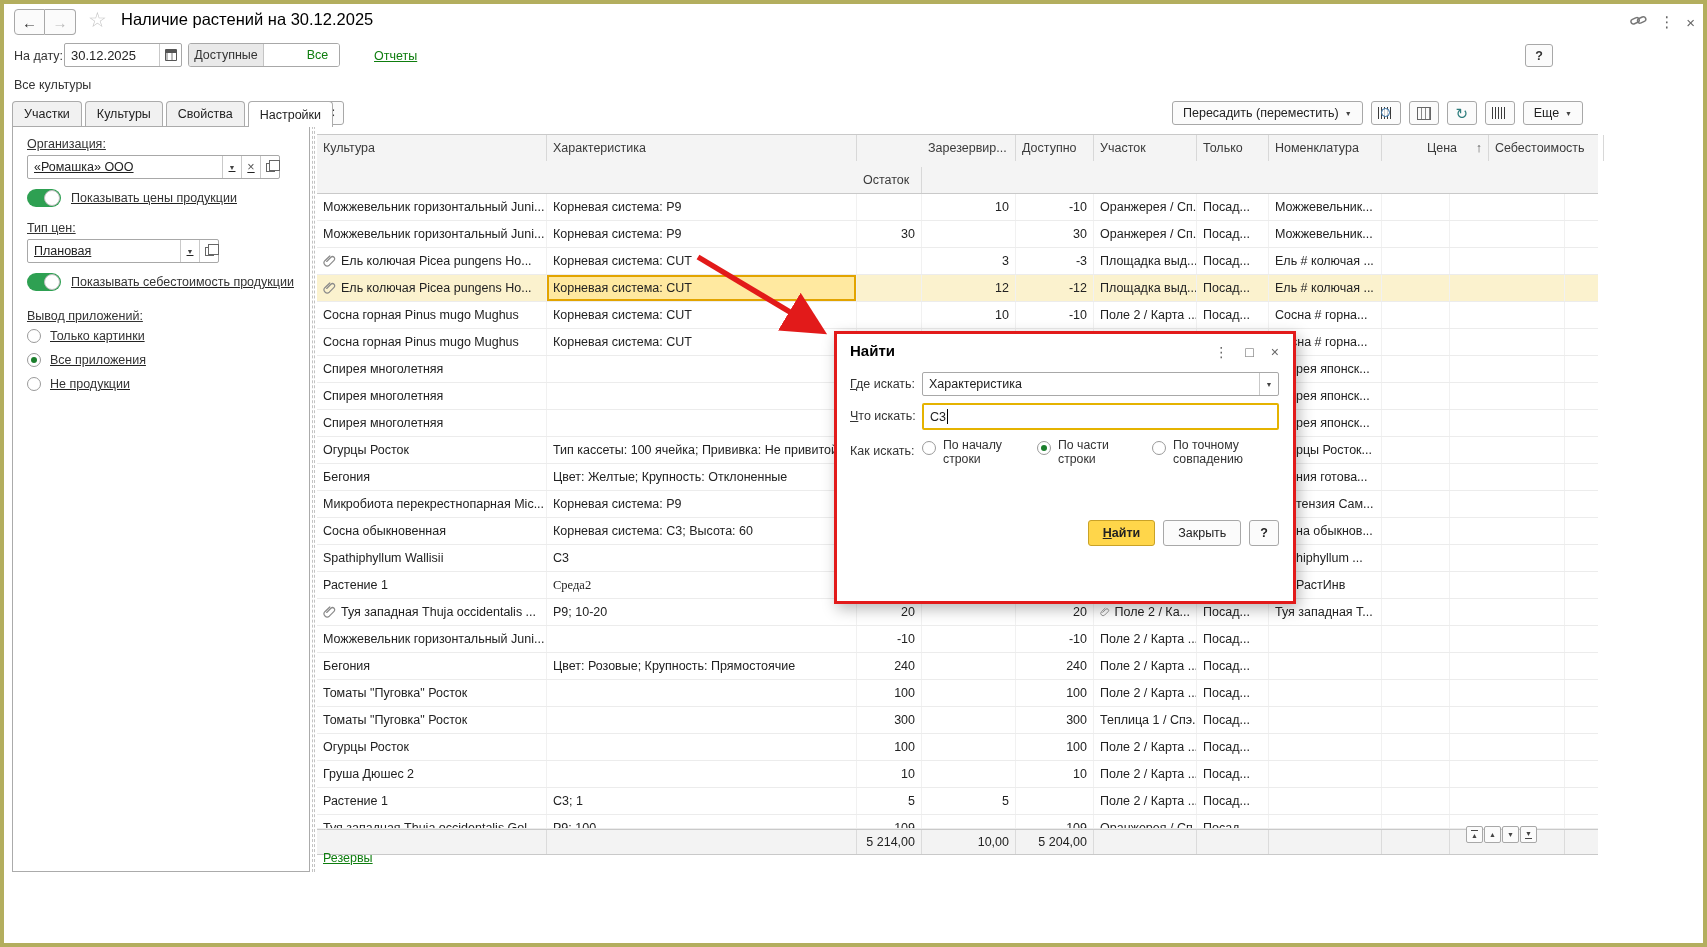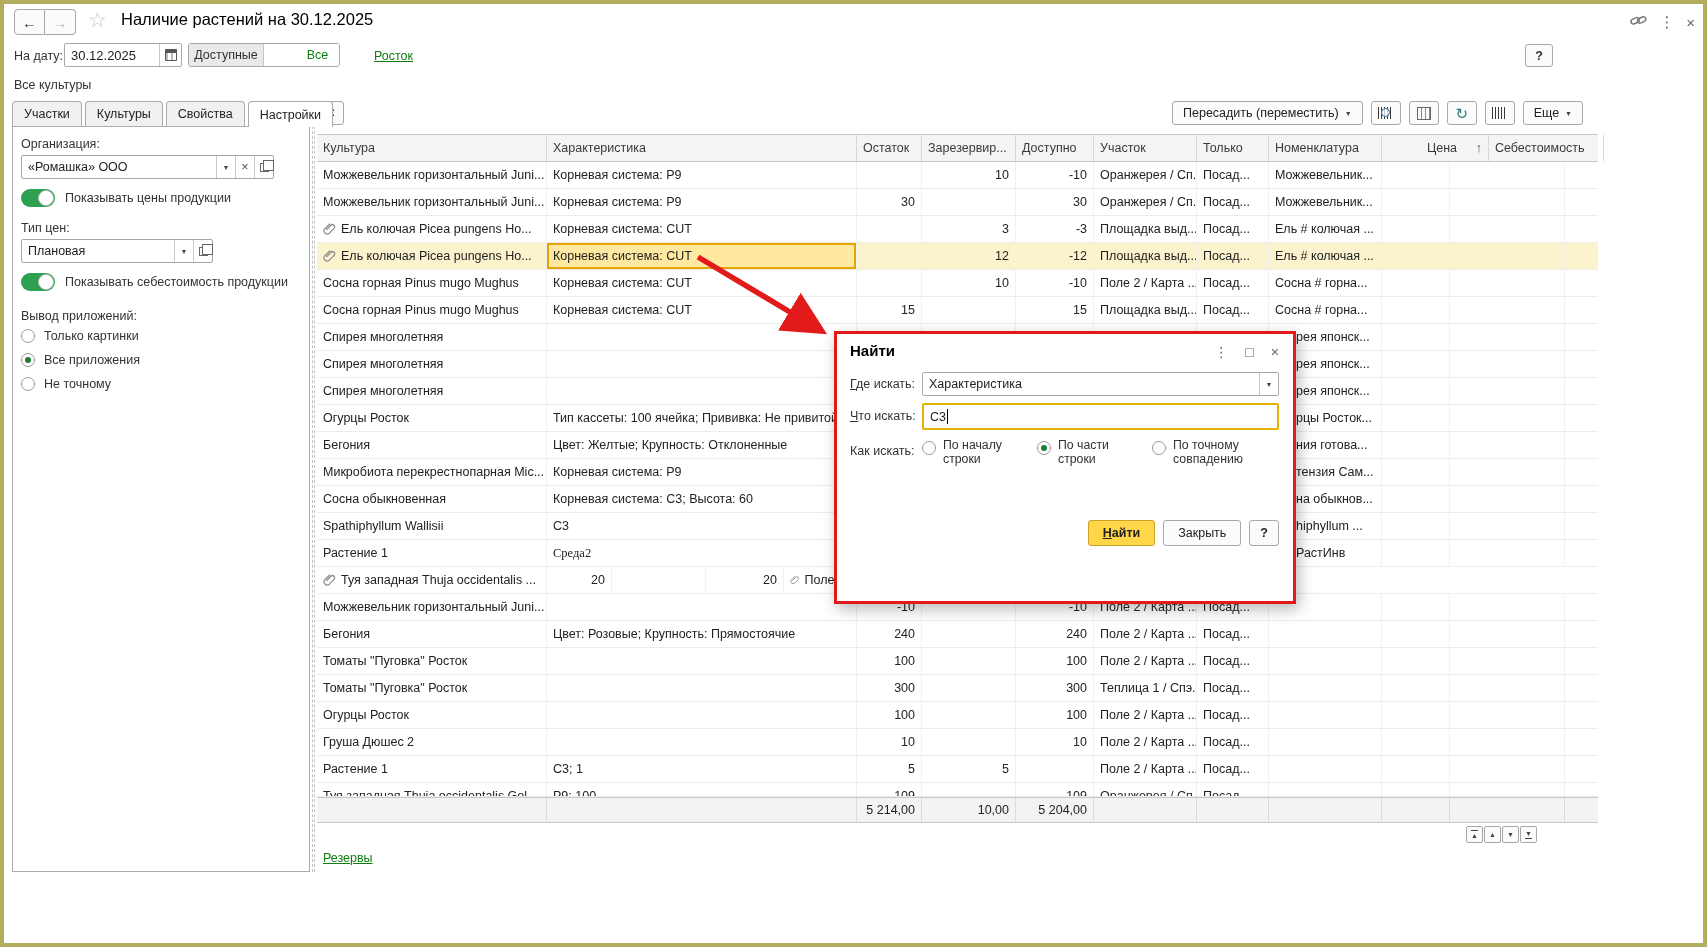--- a/index.html
+++ b/index.html
@@ -42,21 +42,21 @@
     background:#FBFBFB; display:flex; align-items:center; justify-content:center; font-weight:bold; color:#333; cursor:pointer; }
   .scope { left:10px; top:74px; }
 
   
   .side { left:8px; top:97px; width:298px; height:771px; }
   .tabs { display:flex; height:25px; }
   .tab { padding:0 11px; display:flex; align-items:center; border:1px solid #ABABAB; border-bottom:none;
     border-radius:4px 4px 0 0; background:#F1F1F1; margin-right:3px; cursor:pointer; position:relative; z-index:1; }
   .tab.active { background:#fff; z-index:3; height:26px; }
   .panel { position:absolute; top:25px; left:0; right:0; bottom:0; border:1px solid #ABABAB; background:#fff; z-index:2; }
-  .pi { position:absolute; left:8px; }
+  .pi { position:absolute; left:14px;text-decoration:underline; }
   .combo { height:24px; border:1px solid #A8A8A8; border-radius:2px; background:#fff; display:flex; align-items:center; }
   .combo .val { flex:1; padding-left:6px; white-space:nowrap; overflow:hidden; }
   .cbtn { width:19px; height:22px; border-left:1px solid #C9C9C9; display:flex; align-items:center; justify-content:center;
     color:#555; cursor:pointer; flex:none; }
   .dd { font-size:7px; color:#444; }
   .openico { width:9px; height:9px; border:1px solid #666; position:relative; }
   .openico:before { content:""; position:absolute; left:2px; top:-4px; width:9px; height:9px; border:1px solid #666; background:#fff; }
   .togglerow { display:flex; align-items:center; gap:10px; }
   .toggle { width:34px; height:18px; border-radius:9px; background:#2EA052; position:relative; flex:none; cursor:pointer; }
   .toggle .knob { position:absolute; right:1px; top:1px; width:16px; height:16px; border-radius:50%; background:#fff; border:1px solid #BDBDBD; }
@@ -161,21 +161,21 @@
 <div class="abs datebox">
   <span class="val">30.12.2025</span>
   <span class="calbtn">
       <span class="calico"></span>
     </span>
 </div>
 <div class="abs seg">
   <div class="opt l">Доступные</div>
   <div class="opt r">Все</div>
 </div>
-<div class="abs glink reports">Росток</div>
+<div class="abs glink reports">Отчеты</div>
 <div class="abs helpbtn">?</div>
 <div class="abs lbl scope">Все культуры</div>
 
 <div class="abs side">
   <div class="tabs" id="side-tabs">
       <div class="tab">Участки</div>
       <div class="tab">Культуры</div>
       <div class="tab">Свойства</div>
       <div class="tab active">Настройки</div>
     </div>
@@ -220,21 +220,21 @@
         <div class="radiorow">
           <div class="radio"></div>
           <div class="lbl">Только картинки</div>
         </div>
         <div class="radiorow">
           <div class="radio on"></div>
           <div class="lbl">Все приложения</div>
         </div>
         <div class="radiorow">
           <div class="radio"></div>
-          <div class="lbl">Не точному</div>
+          <div class="lbl">Не продукции</div>
         </div>
       </div>
   </div>
 </div>
 <div class="abs split"></div>
 
 <div class="abs collapse">&lt;</div>
 <div class="abs mtb" style="left:1168px">
   <div class="btn">
     <span>Пересадить (переместить)</span>
@@ -255,21 +255,21 @@
   <div class="btn">
     <span>Еще</span>
     <span class="dd">▼</span>
   </div>
 </div>
 
 <div class="abs table">
   <div class="hrow" id="thead">
       <div class="hcell" style="width: 230px;">Культура</div>
       <div class="hcell" style="width: 310px;">Характеристика</div>
-      <div class="hcell" style="width: 65px;">Остаток</div>
+      <div class="hcell" style="width: 65px; margin-top: 32px;">Остаток</div>
       <div class="hcell" style="width: 94px;">Зарезервир...</div>
       <div class="hcell" style="width: 78px;">Доступно</div>
       <div class="hcell" style="width: 103px;">Участок</div>
       <div class="hcell" style="width: 72px;">Только</div>
       <div class="hcell" style="width: 113px;">Номенклатура</div>
       <div class="hcell" style="width: 68px; margin-left: 39px;">Цена<span class="sort">↑</span></div>
       <div class="hcell" style="width: 115px;">Себестоимость</div>
       <div class="hcell" style="width: 33px; border-right: none;"></div>
     </div>
   <div id="tbody">
@@ -773,20 +773,23 @@
           <span></span>
         </div>
         <div class="cell c10" style="width: 33px; border-right: none;"></div>
       </div>
       <div class="trow">
         <div class="cell c0" style="width: 230px;">
           <svg width="13" height="14" viewBox="0 0 14 14">
             <path d="M4 7.5 L8.5 3 a2.4 2.4 0 0 1 3.4 3.4 L6.8 11.5 a3.4 3.4 0 0 1 -4.8 -4.8 L7.3 1.6" fill="none" stroke="#8a8a8a" stroke-width="1.3" stroke-linecap="round"></path>
           </svg>
           <span>Туя западная Thuja occidentalis ...</span>
+        </div>
+        <div class="cell c1" style="width: 310px;">
+          <span>P9; 10-20</span>
         </div>
         <div class="cell c2 num" style="width: 65px;">
           <span>20</span>
         </div>
         <div class="cell c3 num" style="width: 94px;">
           <span></span>
         </div>
         <div class="cell c4 num" style="width: 78px;">
           <span>20</span>
         </div>

